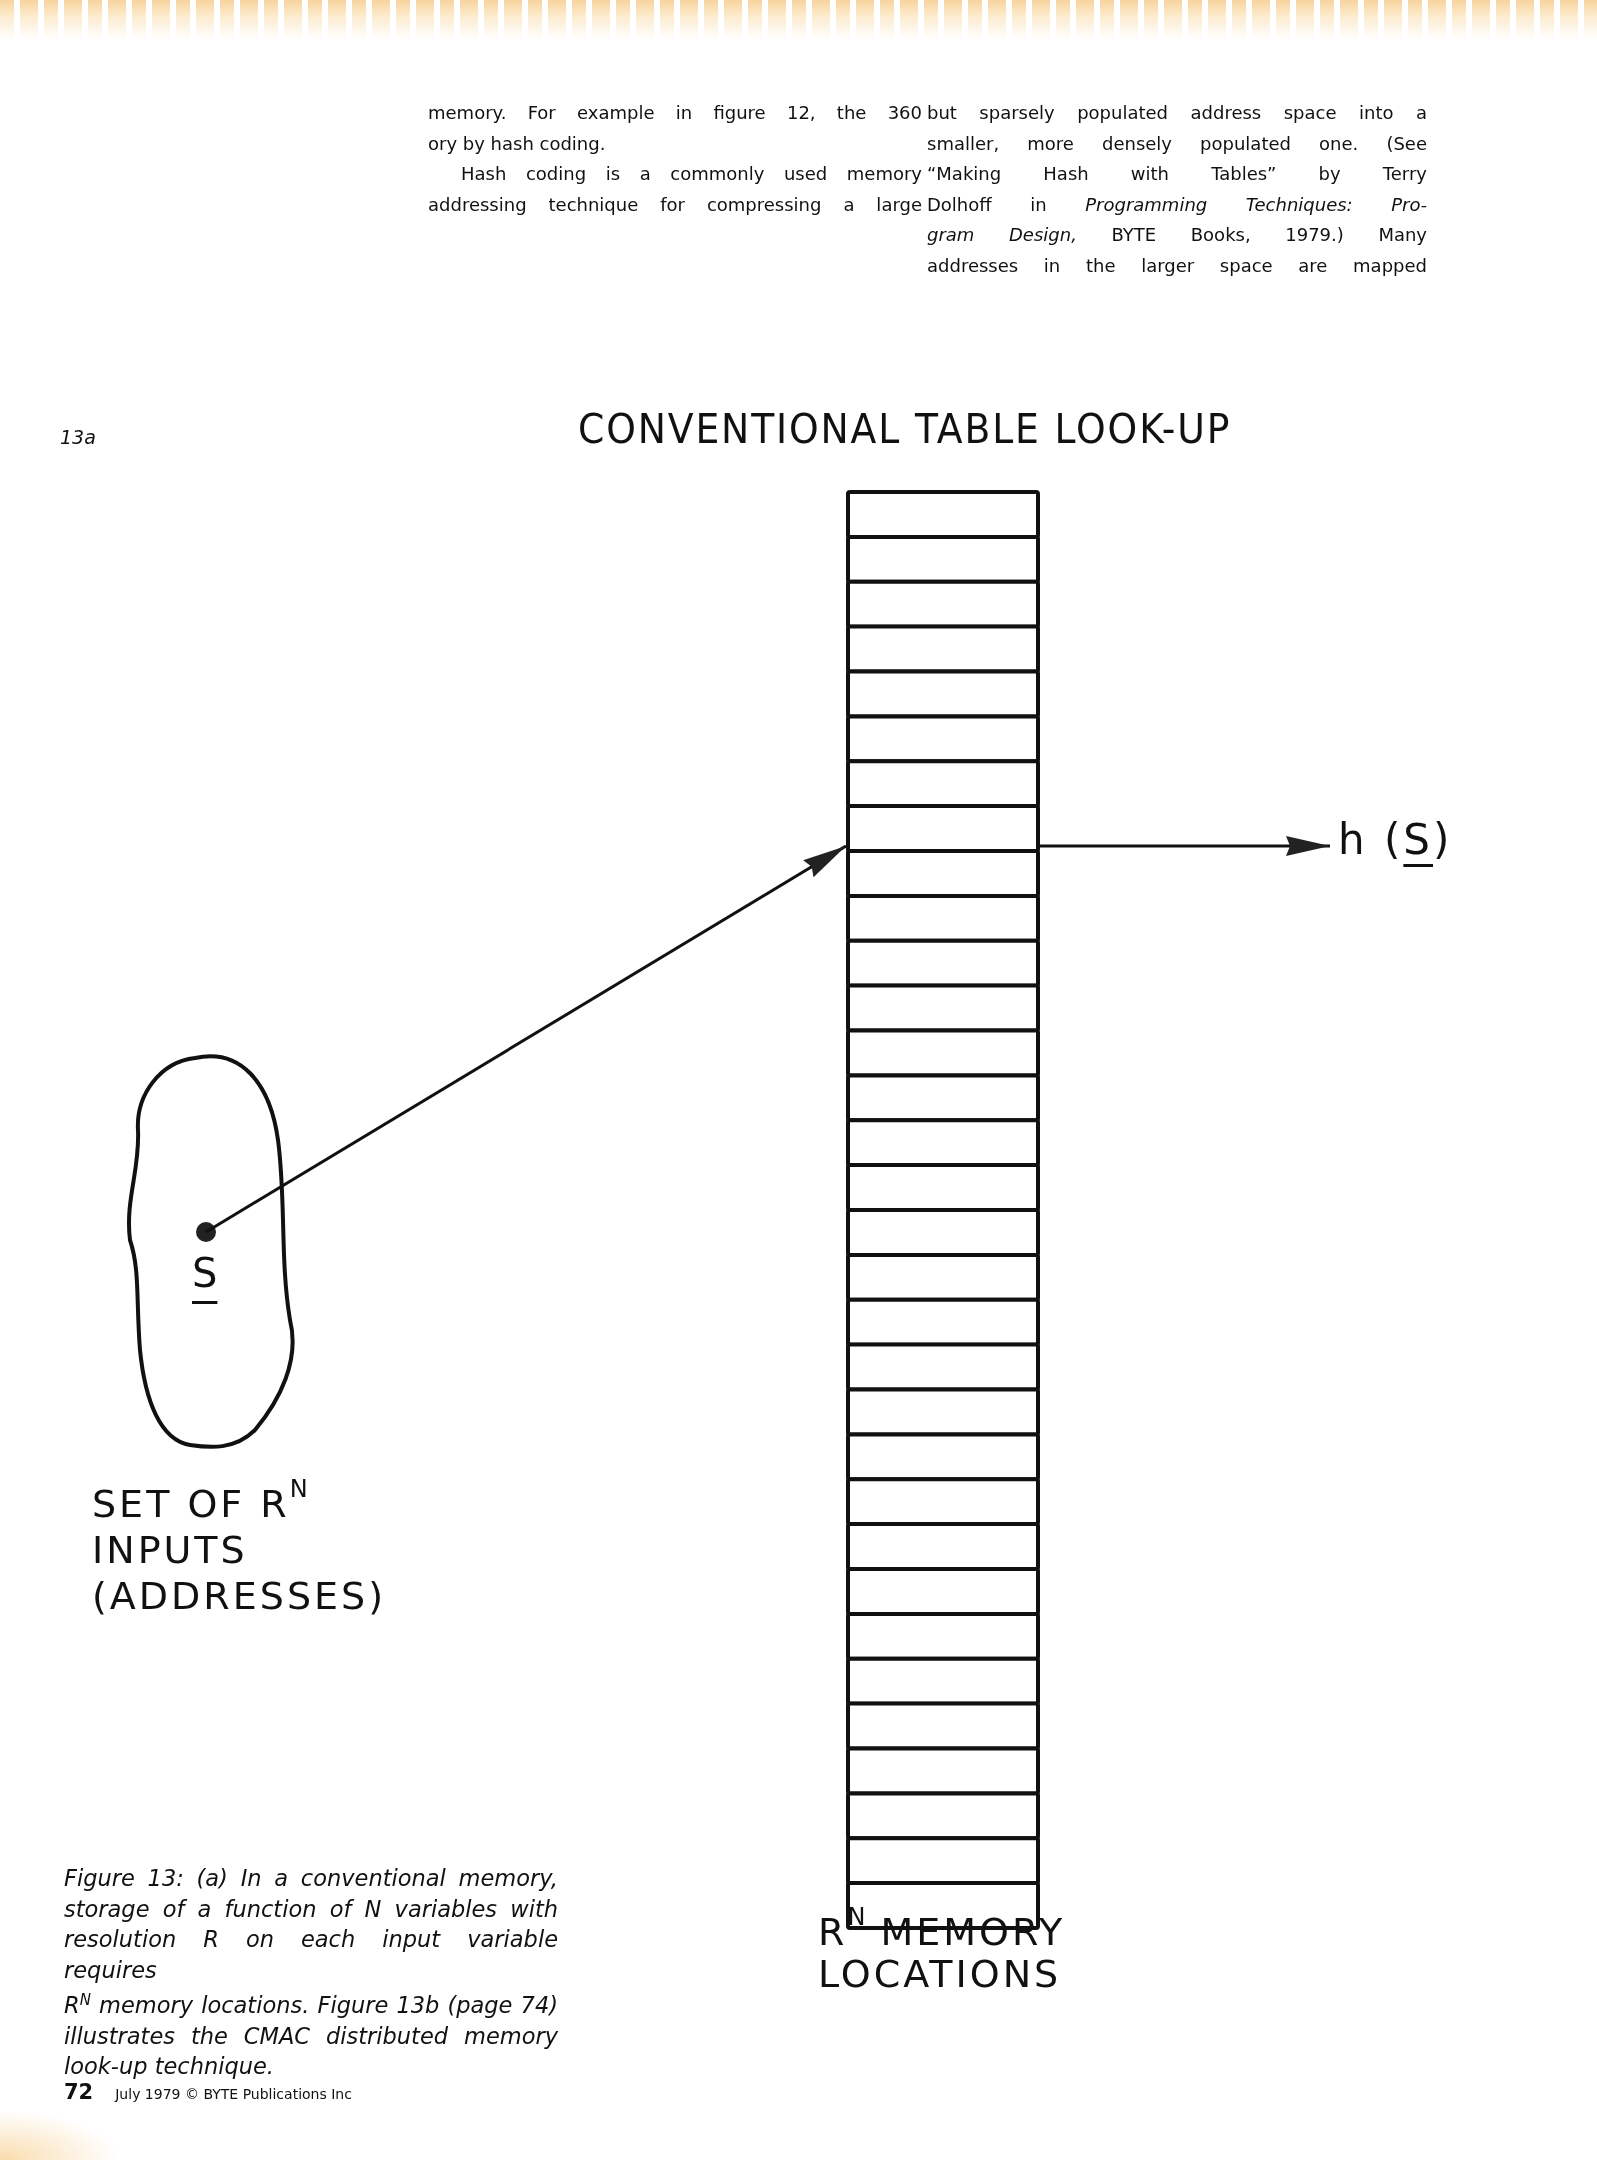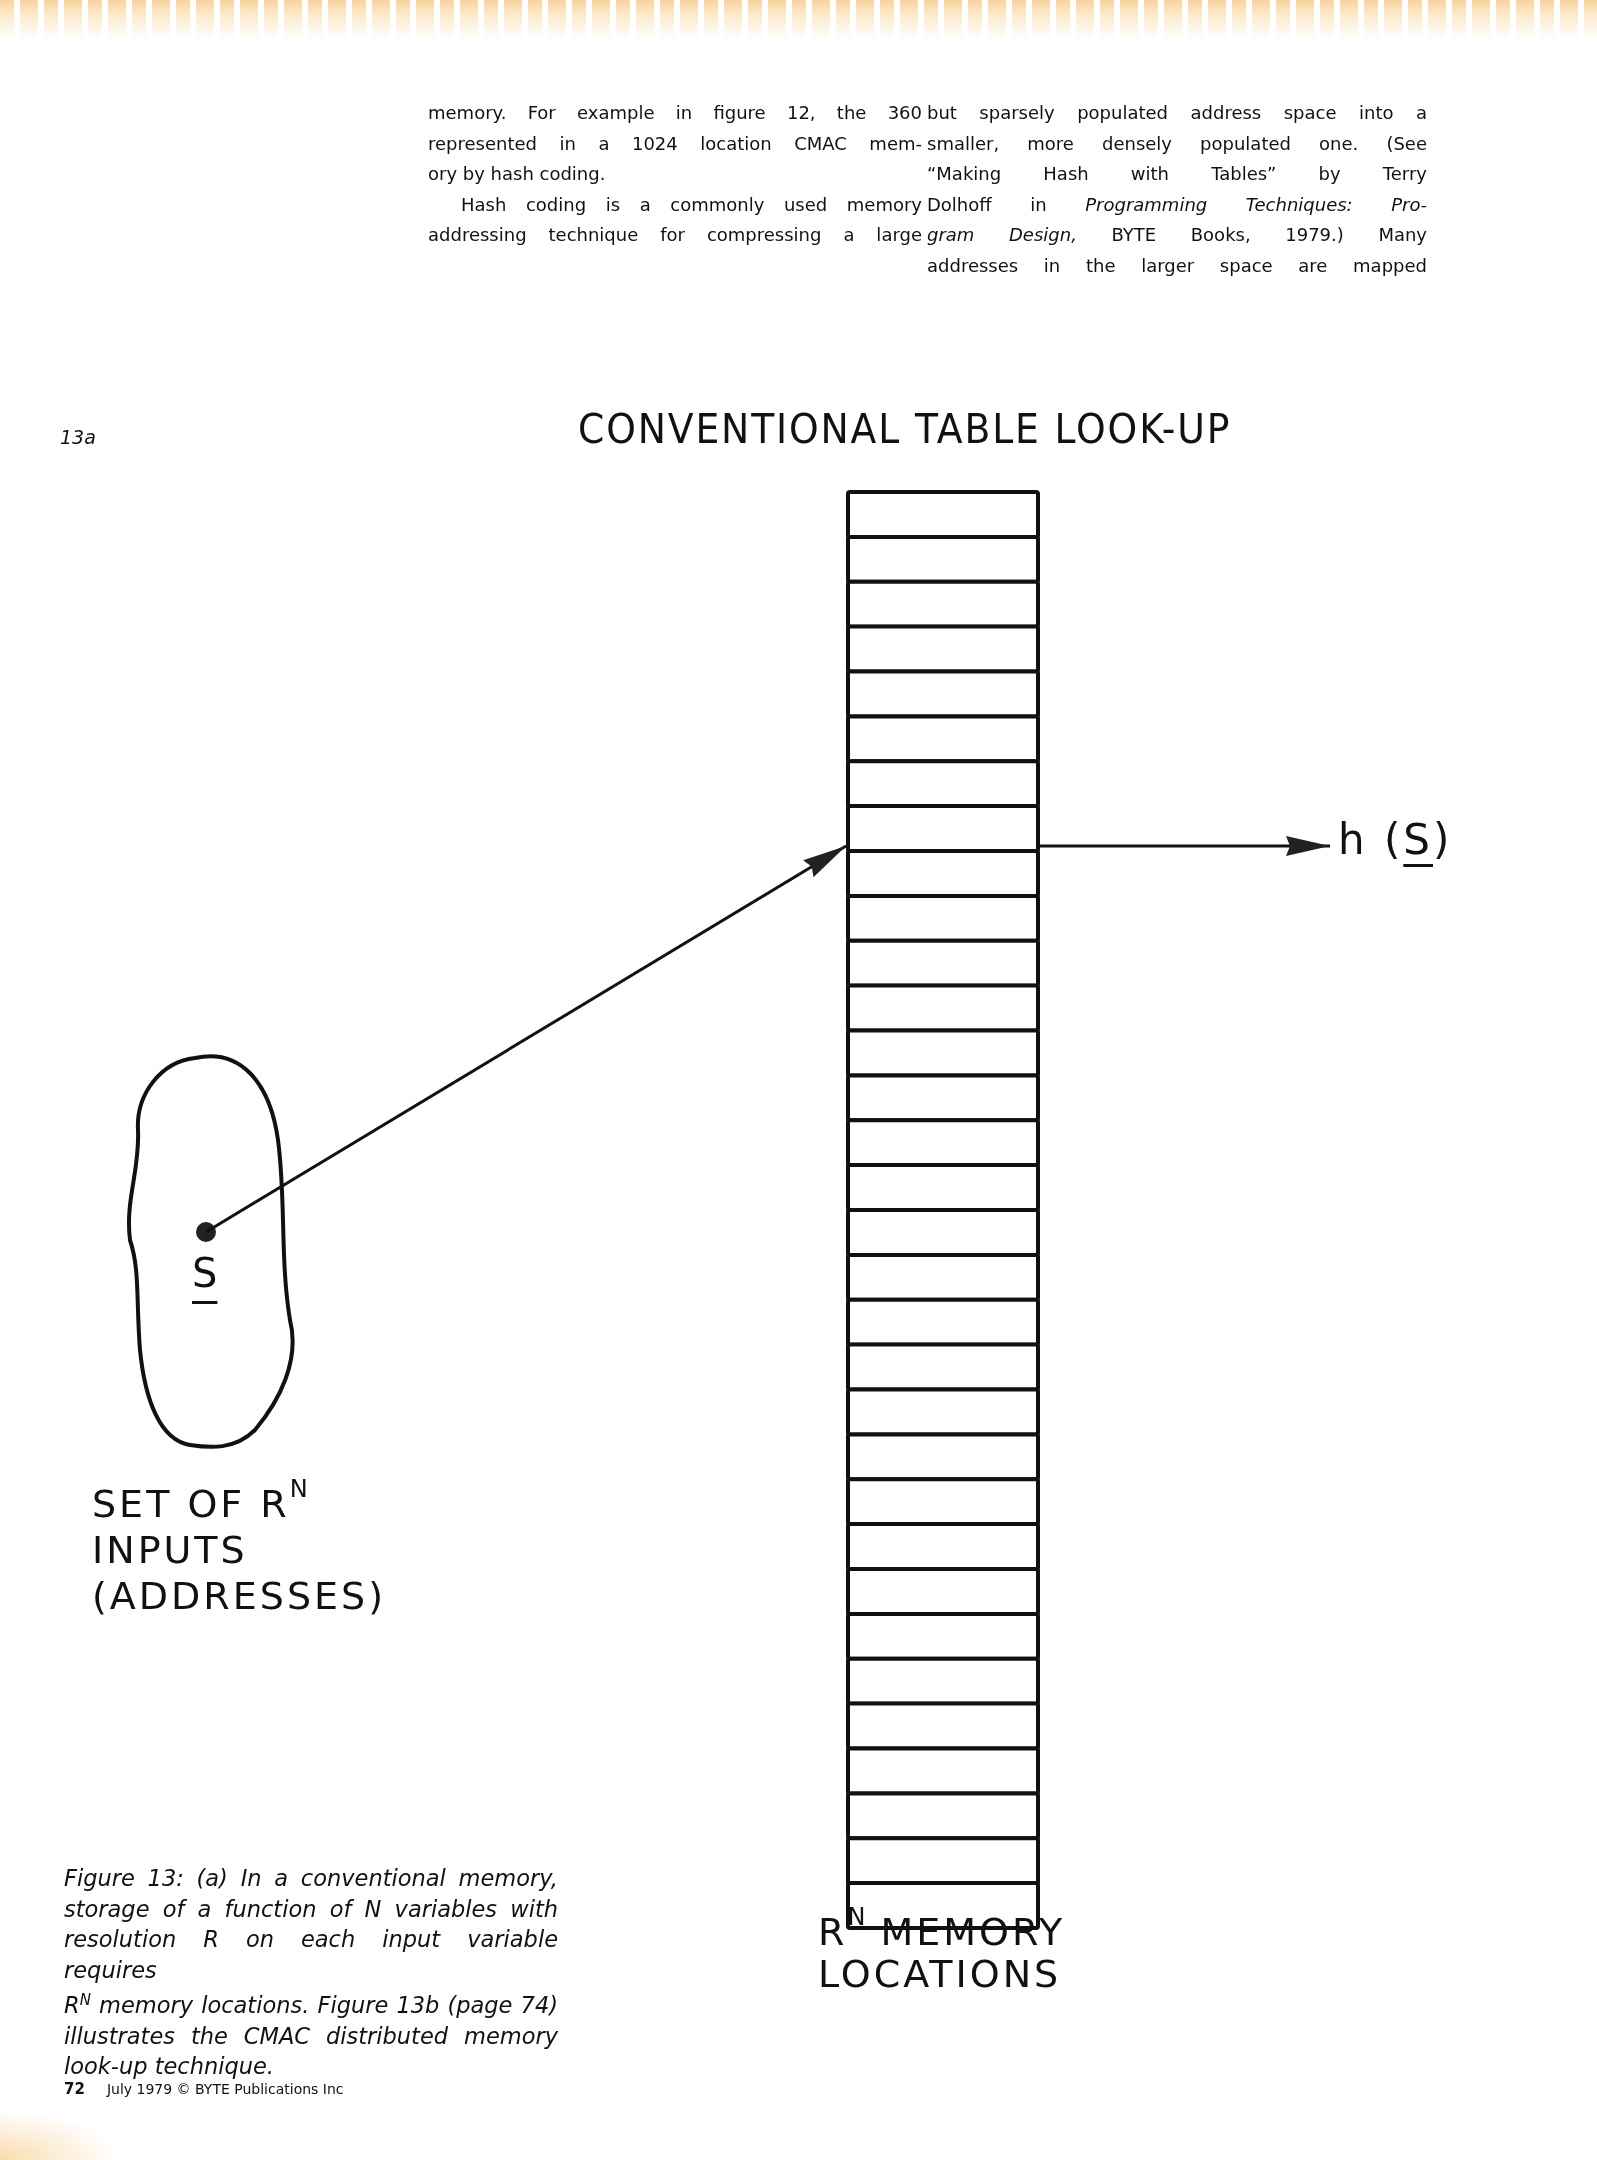--- a/index.html
+++ b/index.html
@@ -49,31 +49,30 @@
   .mem-label {
     position: absolute; left: 818px; top: 1896px; font-size: 38px; line-height: 42px; letter-spacing: 3px;
   }
   .caption {
     position: absolute; left: 64px; top: 1863px; width: 494px; font-size: 22.5px; line-height: 30.5px;
     font-style: italic; text-align: justify; text-align-last: justify;
   }
   .caption .last { text-align-last: left; }
   .caption sup { font-size: 15px; vertical-align: 8px; }
   .footer { position: absolute; left: 64px; top: 2080px; font-size: 14px; }
-  .footer .page { font-weight: bold; font-size: 15px; margin-right: 22px; }
+  .footer .page { font-weight: bold; font-size: 21px; margin-right: 22px; }
 </style>
 </head>
 <body>
 
 <div class="stain"></div>
 <div class="stain-bottom"></div>
 
 <div class="col" id="col1">
   <p>memory. For example in figure 12, the 360</p>
-  <p>represented in a 1024 location CMAC mem-</p>
   <p style="text-align-last:left">ory by hash coding.</p>
   <p class="indent">Hash coding is a commonly used memory</p>
   <p>addressing technique for compressing a large</p>
 </div>
 
 <div class="col" id="col2">
   <p>but sparsely populated address space into a</p>
   <p>smaller, more densely populated one. (See</p>
   <p>“Making Hash with Tables” by Terry</p>
   <p><span>Dolhoff in </span><em>Programming Techniques: Pro-</em></p>

